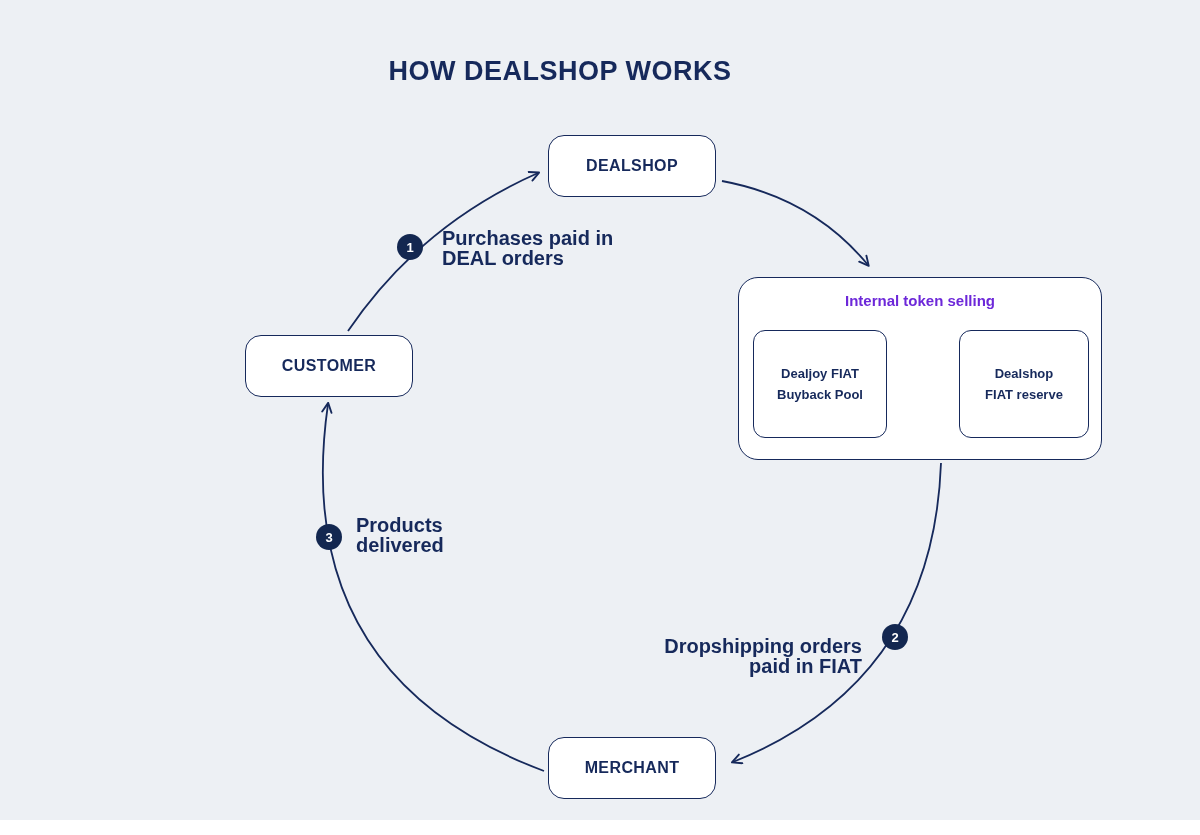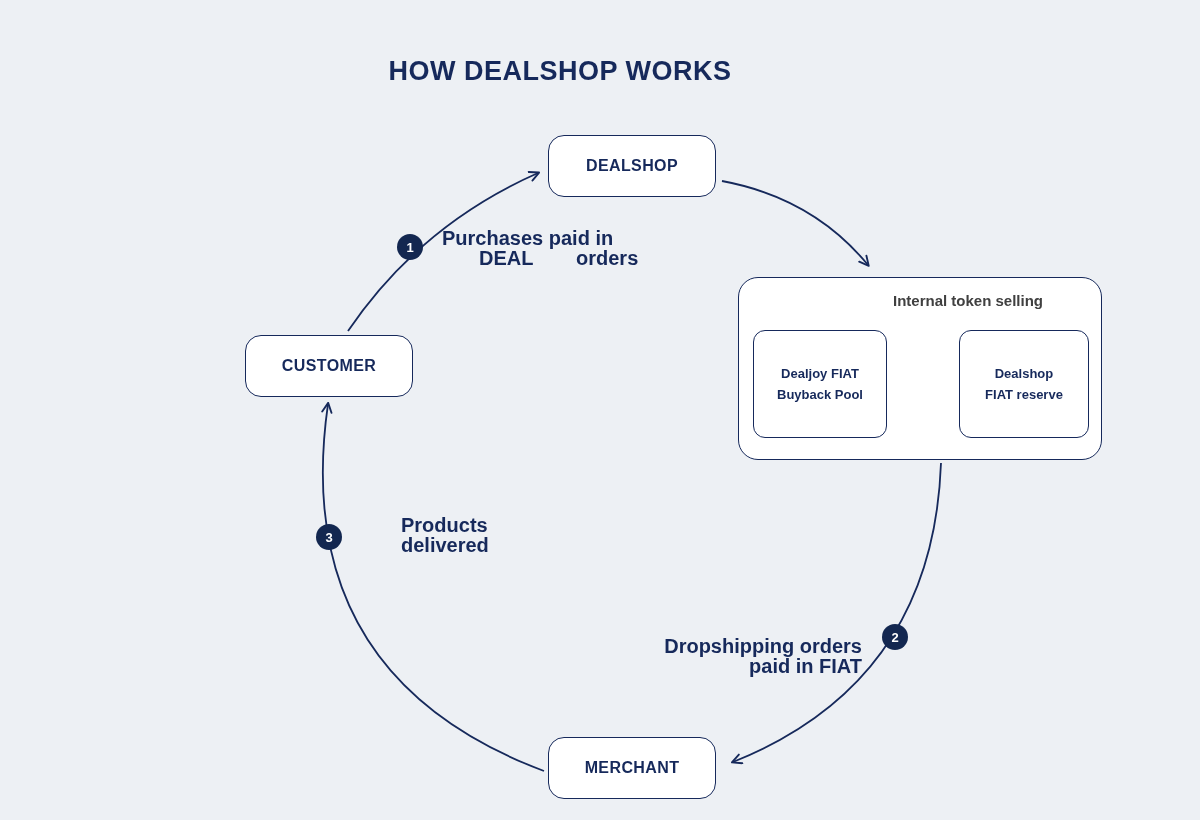--- a/index.html
+++ b/index.html
@@ -63,22 +63,21 @@
     border: 1px solid #16295b;
     border-radius: 20px;
   }
   .bigbox-title {
     position: absolute;
     left: 0; top: 14px;
     width: 100%;
     text-align: center;
     font-size: 15px;
     font-weight: 700;
-    color: #404040;
-    margin-left: 48px;
+    color: #6d28d9;
   }
   .innerbox {
     position: absolute;
     top: 52px;
     height: 108px;
     background: #ffffff;
     border: 1px solid #16295b;
     border-radius: 12px;
     display: flex;
     flex-direction: column;
@@ -111,23 +110,23 @@
 
   .step-label {
     position: absolute;
     font-size: 20px;
     font-weight: 700;
     line-height: 20px;
     color: #16295b;
   }
   .step-label span { display: block; }
   .label-1 { left: 442px; top: 228px; text-align: left; }
-  .label-1 .inline-line span { display: inline; margin-left: 37px; }
+  .label-1 .inline-line span { display: inline; }
   .label-2 { right: 338px; top: 636px; text-align: right; }
-  .label-3 { left: 356px; top: 515px; text-align: left; margin-left: 45px; }
+  .label-3 { left: 356px; top: 515px; text-align: left; }
 </style>
 </head>
 <body>
 
 <div class="canvas">
 
   <svg class="arrows" width="1200" height="835" viewBox="0 0 1200 835" xmlns="http://www.w3.org/2000/svg">
     <defs>
       <marker id="arrowhead" viewBox="0 0 10 10" refX="8" refY="5" markerWidth="6.5" markerHeight="6.5" orient="auto">
         <path d="M 1 1 L 9 5 L 1 9" fill="none" stroke="#16295b" stroke-width="1.6" stroke-linecap="round" stroke-linejoin="round"></path>

